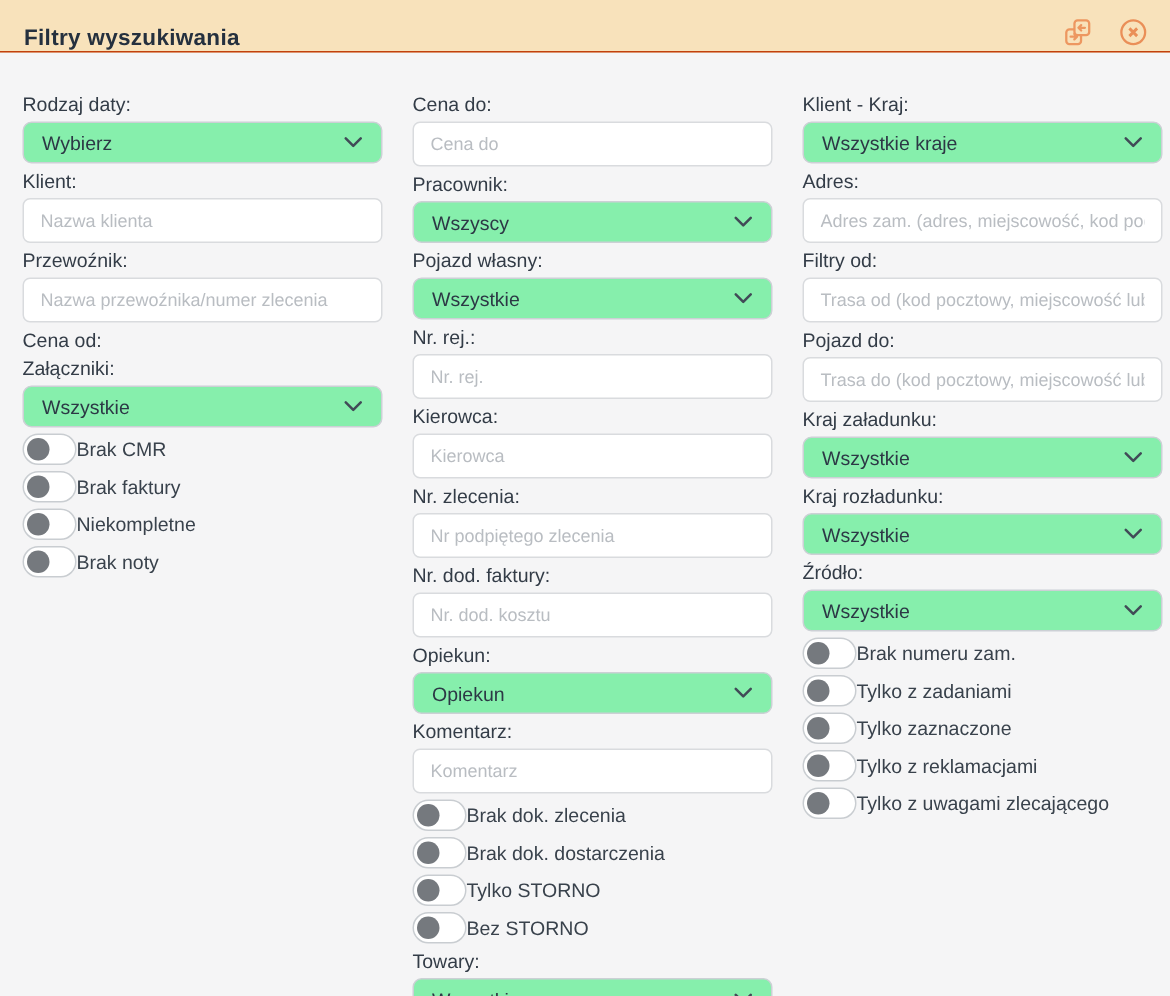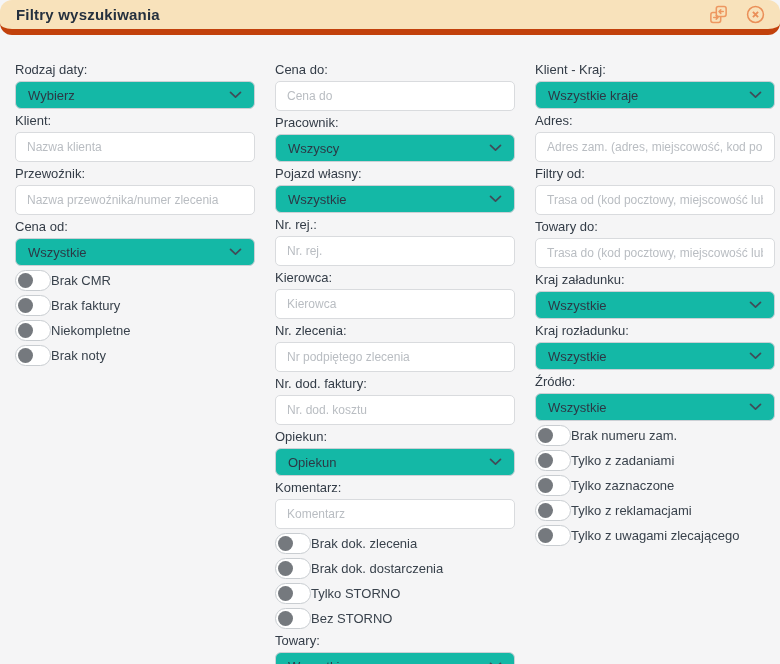--- a/index.html
+++ b/index.html
@@ -5,45 +5,44 @@
   html,body{margin:0;padding:0;}
   body{
     width:780px;height:664px;overflow:hidden;
     background:#f5f5f6;
     font-family:"Liberation Sans", sans-serif;
     -webkit-font-smoothing:antialiased;
   }
   
   .header{
     height:35px;box-sizing:border-box;
-    background:#f8e2bb;border-bottom:6px solid #c2410c;
-    display:flex;align-items:center;
+    background:#f8e2bb;border-bottom:1px solid #c2410c;
+    display:flex;align-items:flex-end;
     padding:0 12px 0 16px;
-    border-radius:12px;
   }
   .title{
     flex:1;margin:0;font-size:15px;font-weight:bold;color:#25303e;letter-spacing:.2px;
   }
   .hbtn{
     background:none;border:none;padding:2px;margin-left:12px;cursor:pointer;
     display:flex;align-items:center;justify-content:center;
   }
   
   .main{
     display:flex;gap:20px;
     padding:27px 5px 0 15px;box-sizing:border-box;
   }
   .col{width:240px;flex:none;}
   
   .field{margin-bottom:4px;}
   .field-label{
     display:block;font-size:13px;line-height:15px;color:#333c47;margin-bottom:4px;
   }
   .select{
-    height:28px;box-sizing:border-box;background:#14b8a6;
+    height:28px;box-sizing:border-box;background:#86efac;
     border:1px solid #ccd0d5;border-radius:6px;
     display:flex;align-items:center;padding:0 12px;cursor:pointer;
   }
   .select-value{flex:1;font-size:13px;color:#2c3845;white-space:nowrap;overflow:hidden;}
   .chev{flex:none;display:flex;margin-left:8px;}
   .text-input{
     display:block;width:100%;height:30px;box-sizing:border-box;background:#fff;
     border:1px solid #d9dbde;border-radius:5px;
     padding:0 11px;font-size:12px;color:#333c47;
     font-family:"Liberation Sans", sans-serif;outline:none;
@@ -101,20 +100,21 @@
     <input class="text-input" type="text" placeholder="Nazwa klienta" style="">
   </div>
       <div class="field field-input">
     <span class="field-label">Przewoźnik:</span>
     <input class="text-input" type="text" placeholder="Nazwa przewoźnika/numer zlecenia" style="">
   </div>
       <div class="field field-input">
     <span class="field-label">Cena od:</span>
   </div>
       <div class="field field-select">
+    <span class="field-label">Załączniki:</span>
     <div class="select">
       <span class="select-value">Wszystkie</span>
       <span class="chev">
         <svg width="13" height="8" viewBox="0 0 13 8">
               <path d="M1.5 1.3 L6.5 6.2 L11.5 1.3" fill="none" stroke="#414b57" stroke-width="1.7" stroke-linecap="round" stroke-linejoin="round"></path>
             </svg>
       </span>
     </div>
   </div>
       <div class="toggle-row">
@@ -250,21 +250,21 @@
   </div>
       <div class="field field-input">
     <span class="field-label">Adres:</span>
     <input class="text-input" type="text" placeholder="Adres zam. (adres, miejscowość, kod pocztowy, współrzędne)" style="">
   </div>
       <div class="field field-input">
     <span class="field-label">Filtry od:</span>
     <input class="text-input" type="text" placeholder="Trasa od (kod pocztowy, miejscowość lub adres)" style="">
   </div>
       <div class="field field-input">
-    <span class="field-label">Towary do:</span>
+    <span class="field-label">Pojazd do:</span>
     <input class="text-input" type="text" placeholder="Trasa do (kod pocztowy, miejscowość lub adres)" style="">
   </div>
       <div class="field field-select">
     <span class="field-label">Kraj załadunku:</span>
     <div class="select">
       <span class="select-value">Wszystkie</span>
       <span class="chev">
         <svg width="13" height="8" viewBox="0 0 13 8">
               <path d="M1.5 1.3 L6.5 6.2 L11.5 1.3" fill="none" stroke="#414b57" stroke-width="1.7" stroke-linecap="round" stroke-linejoin="round"></path>
             </svg>

